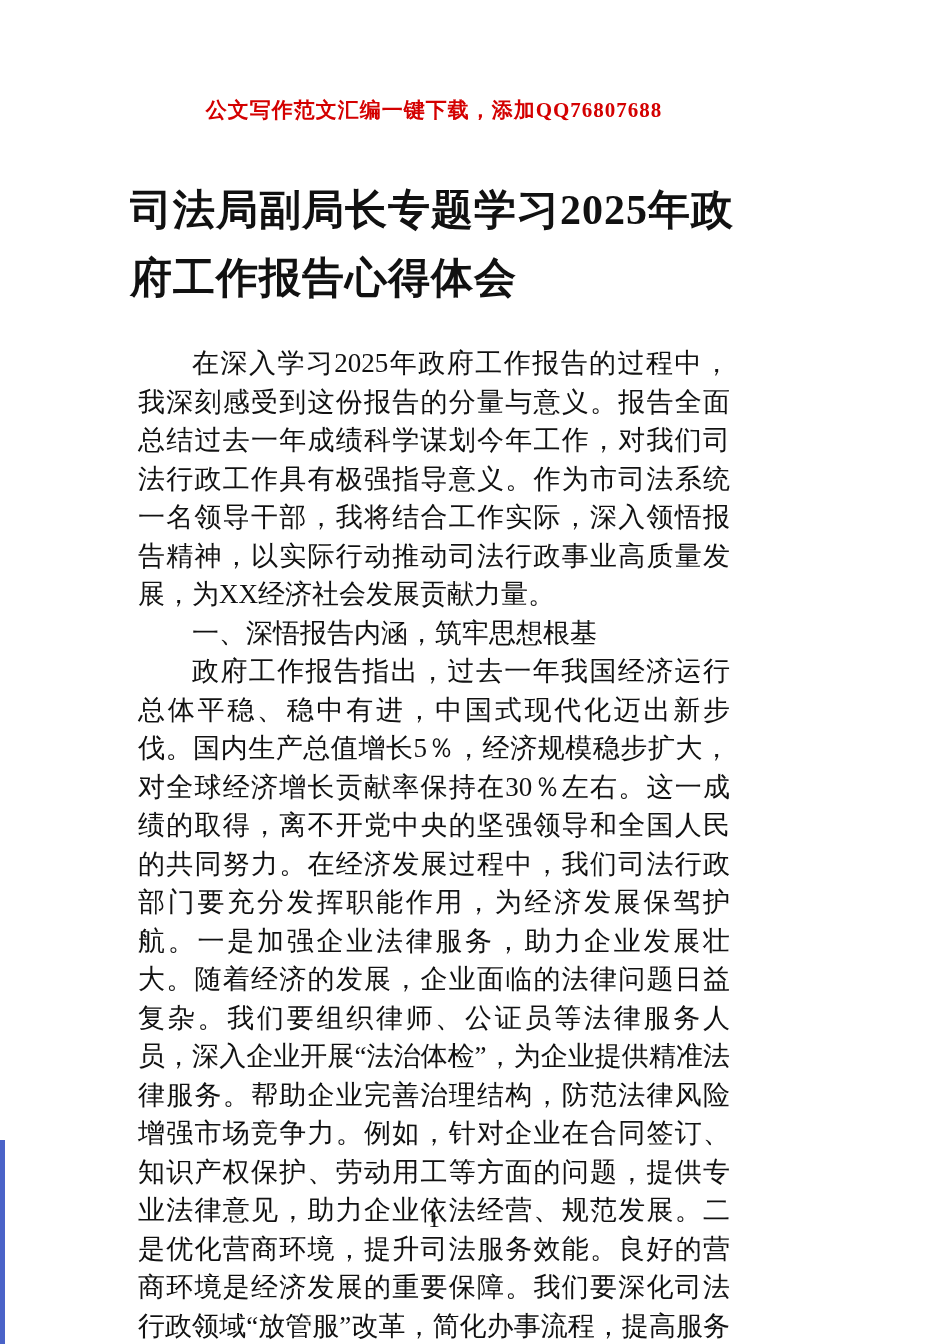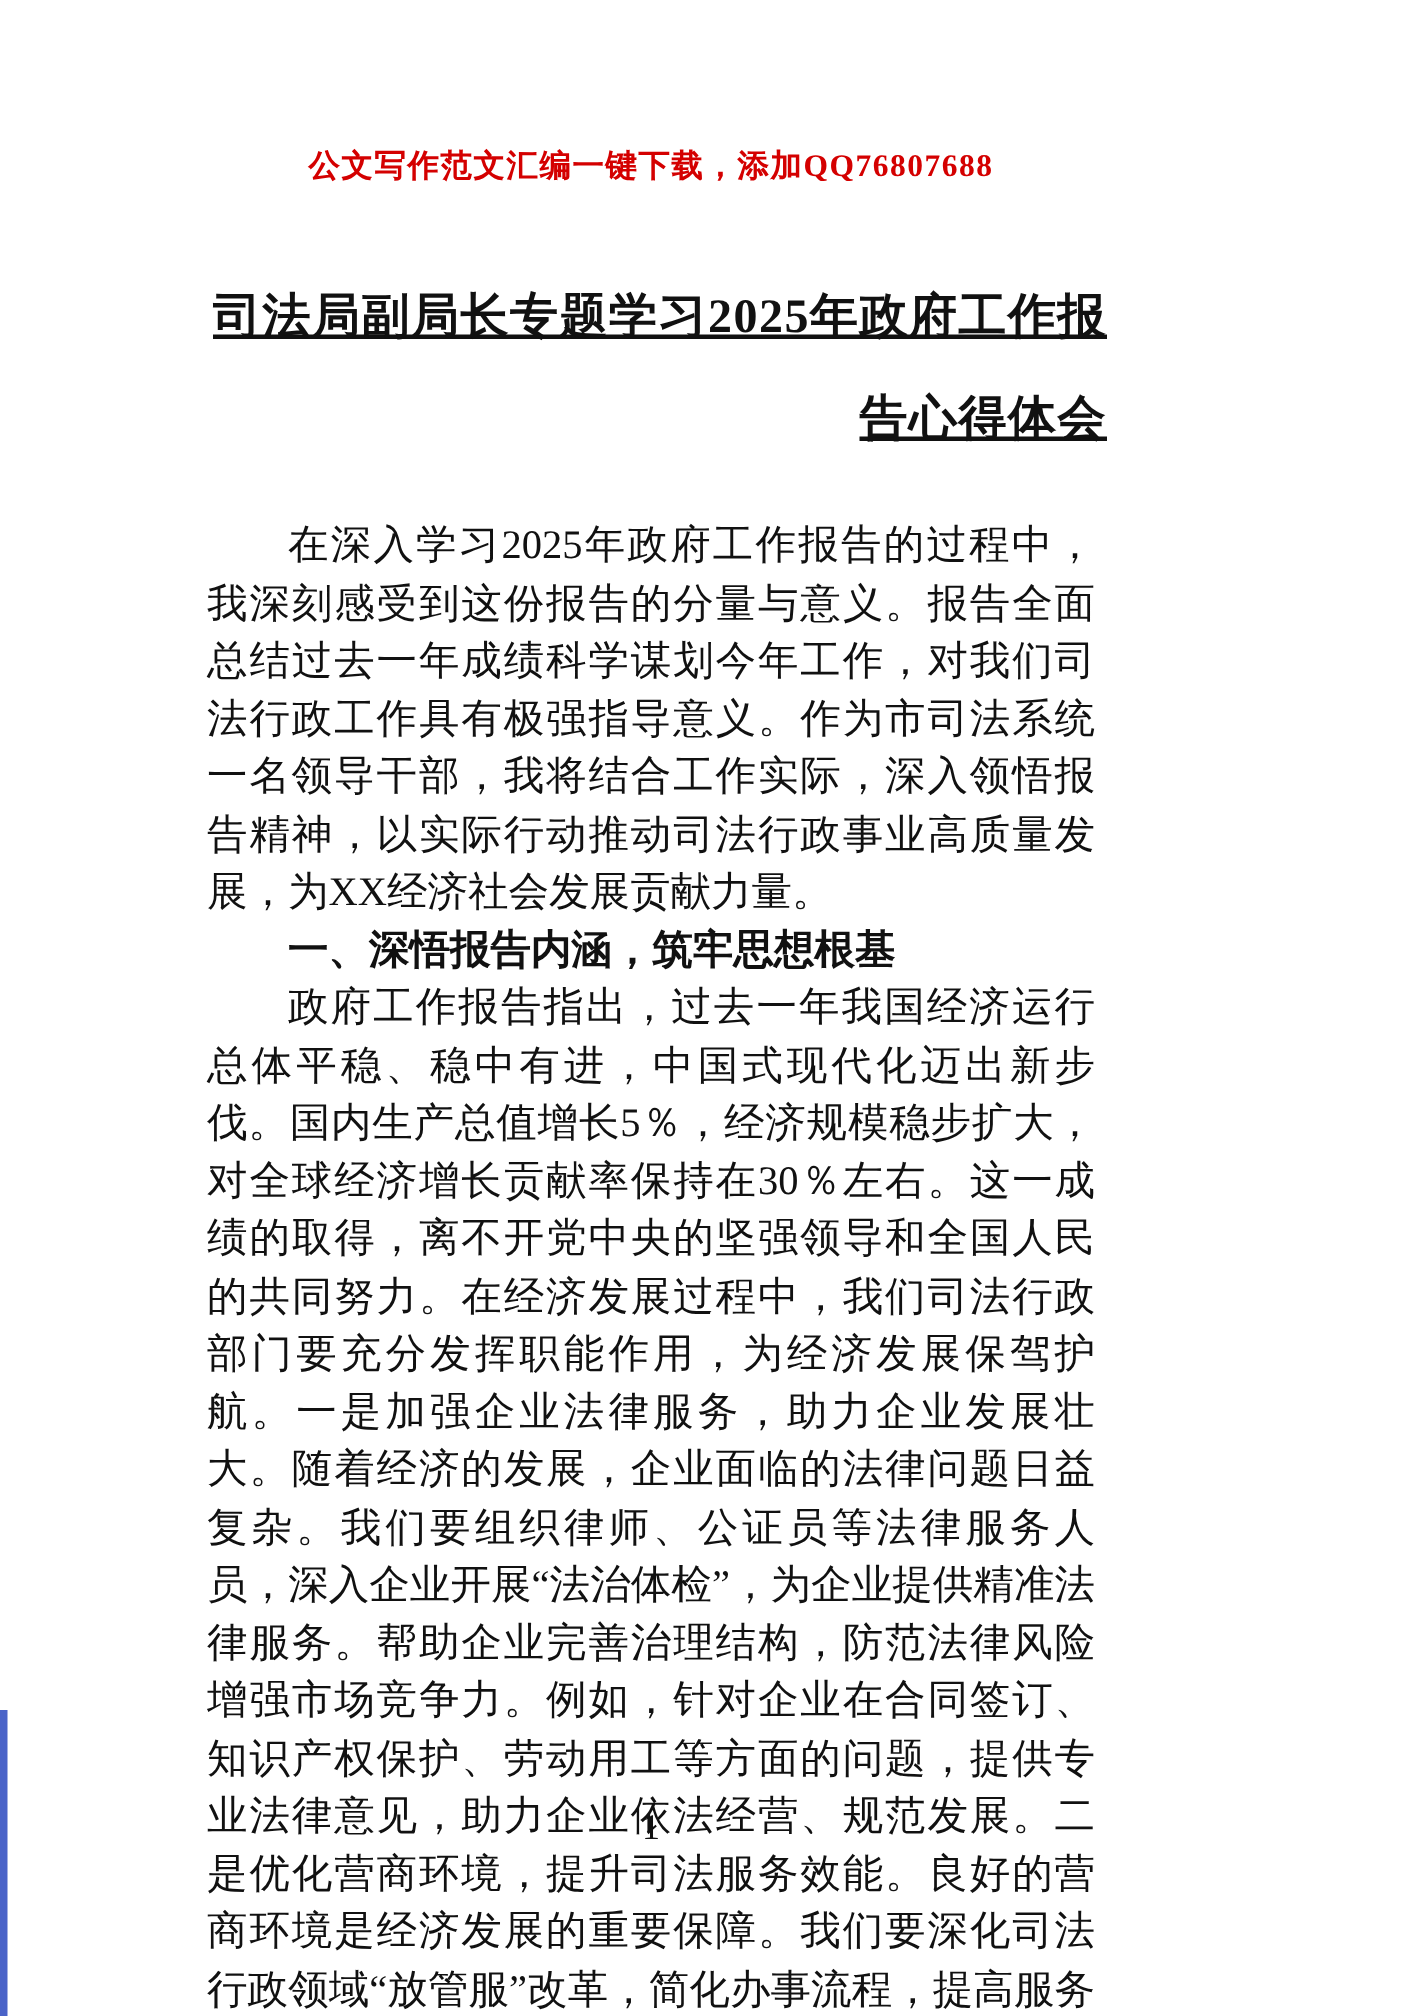--- a/index.html
+++ b/index.html
@@ -30,40 +30,39 @@
     padding-top: 84px;
     text-align: center;
     color: var(--notice-red);
     font-size: 21px;
     font-weight: bold;
     letter-spacing: 1px;
     line-height: 28px;
   }
   .doc-title {
     margin: 52px 130px 0 130px;
-    text-align: right;
-    font-size: 32px;
+    text-align: left;
+    font-size: 42px;
     font-weight: 700;
     line-height: 68px;
     letter-spacing: 1px;
-    text-decoration: underline;
   }
   .doc-body {
     margin: 32px 138px 0 138px;
     font-size: 27px;
     line-height: 38.5px;
   }
   .doc-body p {
     margin: 0;
     text-indent: 2em;
     text-align: justify;
     text-justify: inter-ideograph;
   }
   .doc-body p.heading {
-    font-weight: 700;
+    font-weight: 400;
   }
   .doc-body p.subheading {
     font-weight: 400;
   }
   .page-number {
     position: absolute;
     top: 1192px;
     left: 0;
     width: 100%;
     text-align: center;

